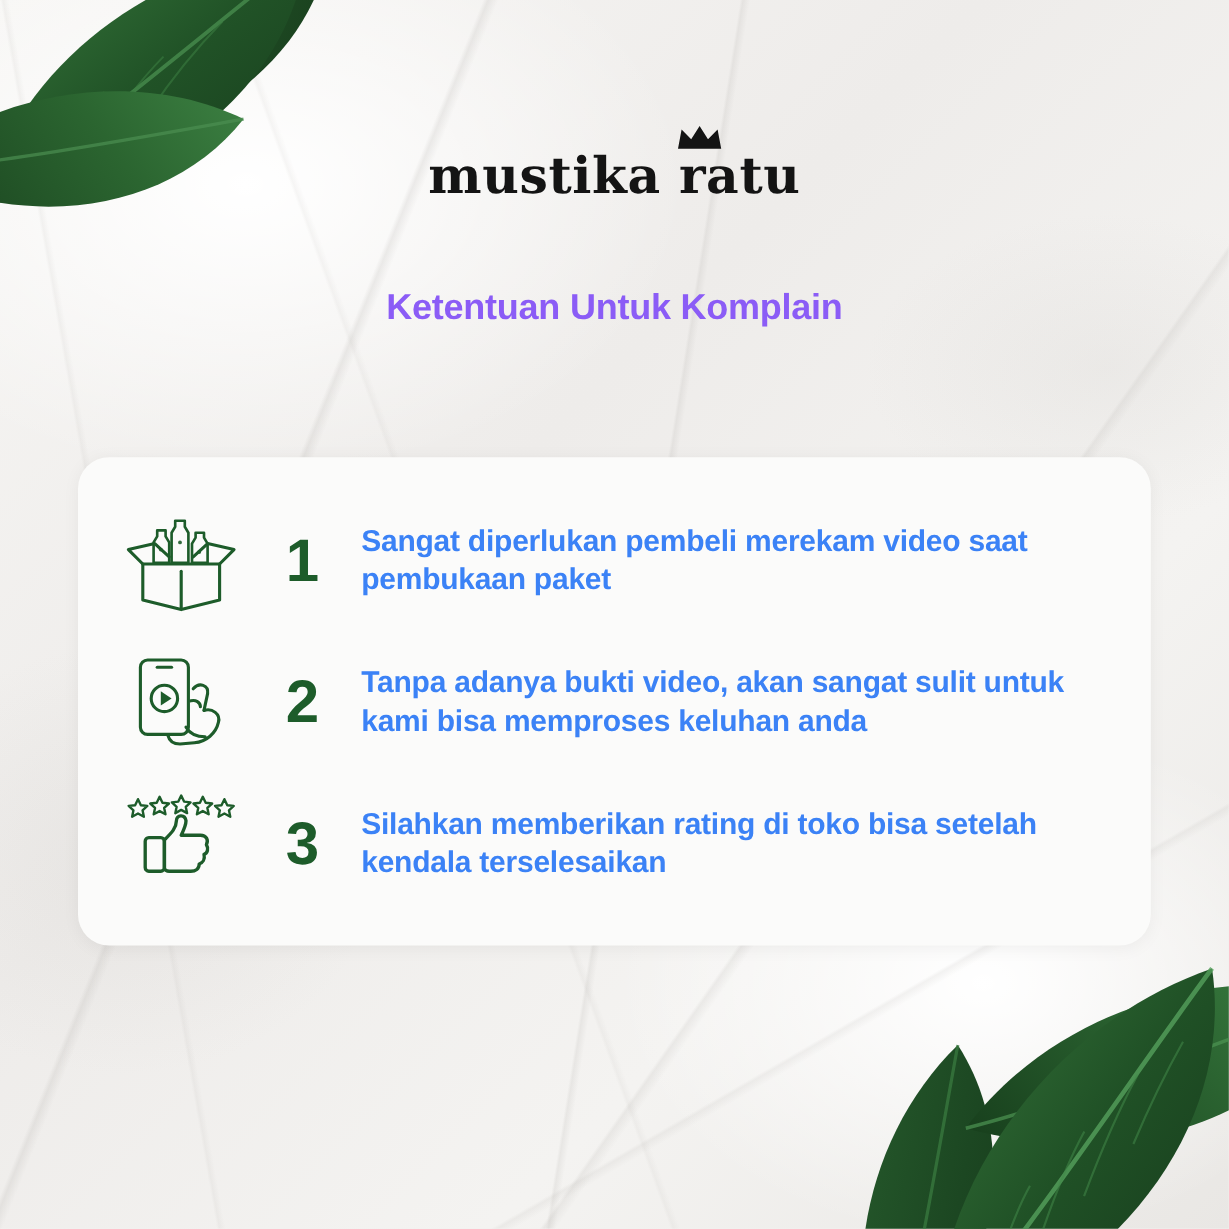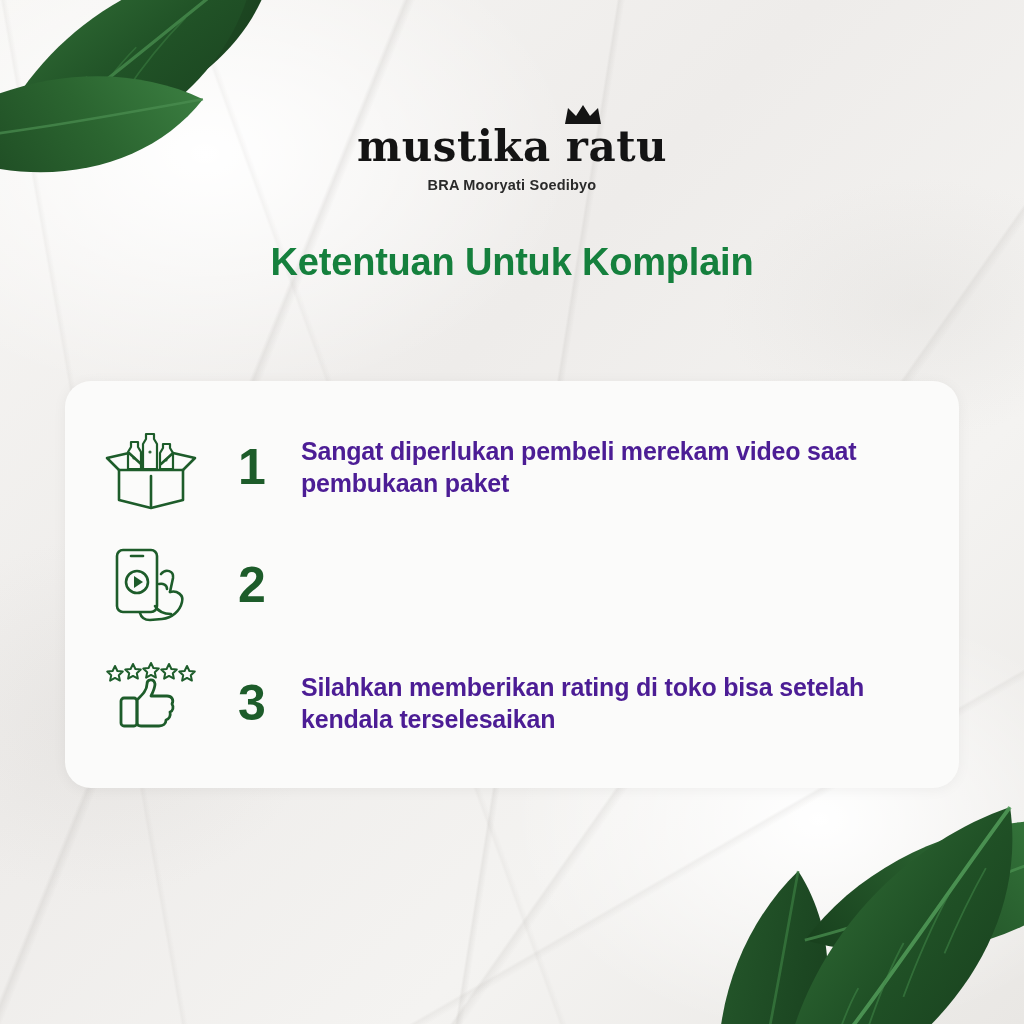--- a/index.html
+++ b/index.html
@@ -92,22 +92,22 @@
     letter-spacing: 0.2px;
     color: #2a2a2a;
   }
 
   
   .heading {
     position: absolute;
     top: 239px;
     left: 0; right: 0;
     text-align: center;
-    color: #15803d;
-    font-size: 38px;
+    color: #8b5cf6;
+    font-size: 30px;
     font-weight: 800;
     line-height: 1.22;
     letter-spacing: -0.2px;
   }
 
   
   .card {
     position: absolute;
     left: 65px;
     top: 381px;
@@ -142,21 +142,21 @@
     width: 62px;
     min-width: 62px;
     text-align: center;
     font-size: 50px;
     font-weight: 800;
     color: #1d5c2a;
     line-height: 1;
   }
 
   .rule-text {
-    color: #4c1d95;
+    color: #3b82f6;
     font-size: 25px;
     font-weight: 700;
     line-height: 1.28;
     letter-spacing: -0.2px;
   }
 </style>
 </head>
 <body>
 
 <div class="marble"></div>
@@ -247,21 +247,20 @@
   </svg>
 </div>
 
 <div class="logo-wrap">
   <div class="logo-mark">
     <svg class="crown" viewBox="0 0 40 22">
       <path d="M2 20 L5 4 L13 12 L20 1 L27 12 L35 4 L38 20 Z" fill="#141414"></path>
     </svg>
     <div class="logo-text">mustika ratu</div>
   </div>
-  <div class="logo-sub">BRA Mooryati Soedibyo</div>
 </div>
 
 <div class="heading">
   <div>Ketentuan Untuk Komplain</div>
 </div>
 
 <div class="card">
 
   <div class="rule-row">
     <div class="rule-icon">
@@ -304,20 +303,21 @@
           <path d="M33 36 l9 6 l-9 6 z" fill="#1d5c2a" stroke="none"></path>
 
           <path d="M60 34 c5 -6 13 -3 12 4 l-3 14"></path>
           <path d="M69 52 c7 -2 14 3 12 10 c-2 9 -10 16 -20 17 l-12 1 c-6 0 -9 -3 -10 -7"></path>
           <path d="M58 44 c4 -1 8 1 8 5"></path>
           <path d="M54 66 c3 5 9 8 16 8"></path>
         </g>
       </svg>
     </div>
     <div class="rule-num">2</div>
+    <div class="rule-text">Tanpa adanya bukti video, akan sangat sulit untuk kami bisa memproses keluhan anda</div>
   </div>
 
   <div class="rule-row">
     <div class="rule-icon">
       <svg viewBox="0 0 100 90" width="100" height="90">
         <g fill="none" stroke="#1d5c2a" stroke-width="2" stroke-linejoin="round">
           <path d="M14 8 l2.4 5 l5.4 .6 l-4 3.7 l1.1 5.3 l-4.9 -2.7 l-4.9 2.7 l1.1 -5.3 l-4 -3.7 l5.4 -.6 z"></path>
           <path d="M32 6 l2.4 5 l5.4 .6 l-4 3.7 l1.1 5.3 l-4.9 -2.7 l-4.9 2.7 l1.1 -5.3 l-4 -3.7 l5.4 -.6 z"></path>
           <path d="M50 5 l2.4 5 l5.4 .6 l-4 3.7 l1.1 5.3 l-4.9 -2.7 l-4.9 2.7 l1.1 -5.3 l-4 -3.7 l5.4 -.6 z"></path>
           <path d="M68 6 l2.4 5 l5.4 .6 l-4 3.7 l1.1 5.3 l-4.9 -2.7 l-4.9 2.7 l1.1 -5.3 l-4 -3.7 l5.4 -.6 z"></path>

